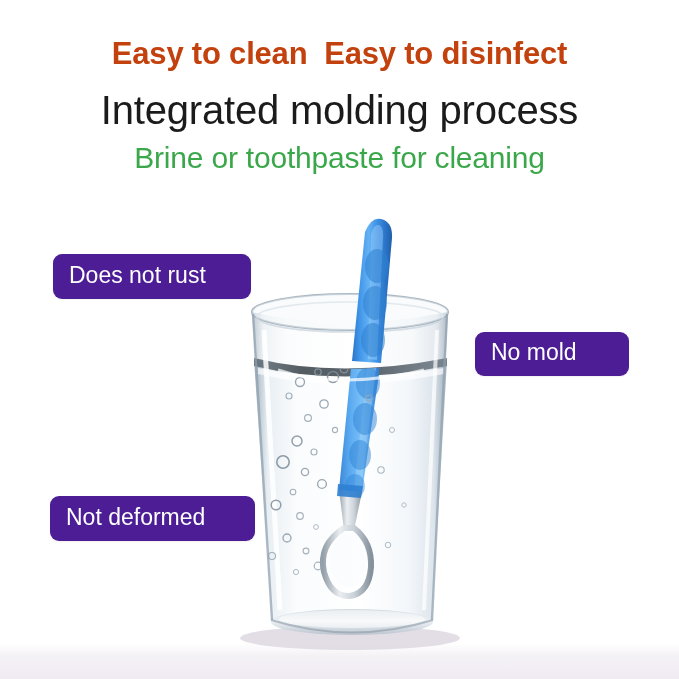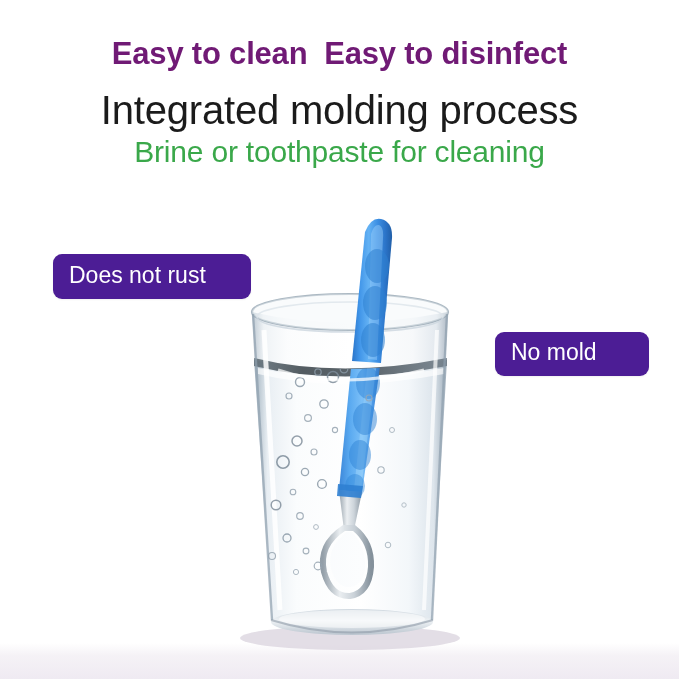--- a/index.html
+++ b/index.html
@@ -24,38 +24,39 @@
     position: absolute;
     left: 0;
     top: 36px;
     width: 679px;
     text-align: center;
     z-index: 6;
   }
   .head-line1 {
     font-size: 31px;
     font-weight: bold;
-    color: #701a75;
+    color: #c2410c;
     letter-spacing: -0.2px;
     line-height: 1.18;
     white-space: pre;
   }
   .head-line2 {
     font-size: 40px;
     font-weight: normal;
     color: #1b1b1b;
     line-height: 1.18;
     margin-top: 14px;
     letter-spacing: -0.2px;
   }
   .head-line3 {
     font-size: 30px;
     font-weight: normal;
     color: #3aa84a;
     line-height: 1.18;
+    margin-top: 6px;
     letter-spacing: -0.2px;
   }
 
   
   .badge {
     position: absolute;
     background: #4c1d95;
     color: #ffffff;
     border-radius: 9px;
     font-size: 23px;
@@ -63,21 +64,21 @@
     display: flex;
     align-items: center;
     justify-content: flex-start;
     box-sizing: border-box;
     padding: 8px 16px 10px 16px;
     z-index: 8;
     box-shadow: 0 1px 2px rgba(0,0,0,0.06);
     white-space: pre-line;
   }
   #badge-rust   { left: 53px;  top: 254px; width: 198px; height: 45px; }
-  #badge-mold   { left: 475px; top: 332px; width: 154px; height: 44px; margin-left: 20px; }
+  #badge-mold   { left: 475px; top: 332px; width: 154px; height: 44px; }
   #badge-deform { left: 50px;  top: 496px; width: 205px; height: 45px; }
   #badge-years  { left: 471px; top: 500px; width: 168px; height: 77px; align-items: flex-start; }
 
   
   #scene {
     position: absolute;
     left: 0;
     top: 0;
     width: 679px;
     height: 679px;
@@ -262,15 +263,16 @@
 
     <g opacity="0.9">
       <path d="M278,370 Q310,381 348,380 Q390,379 424,370" fill="none" stroke="#ffffff" stroke-width="3" opacity="0.8"></path>
     </g>
   </svg>
 
   <div class="badge" id="badge-rust">Does not rust</div>
 
   <div class="badge" id="badge-mold">No mold</div>
 
+  <div class="badge" id="badge-deform">Not deformed</div>
 
 
 </div>
 
 </body></html>

